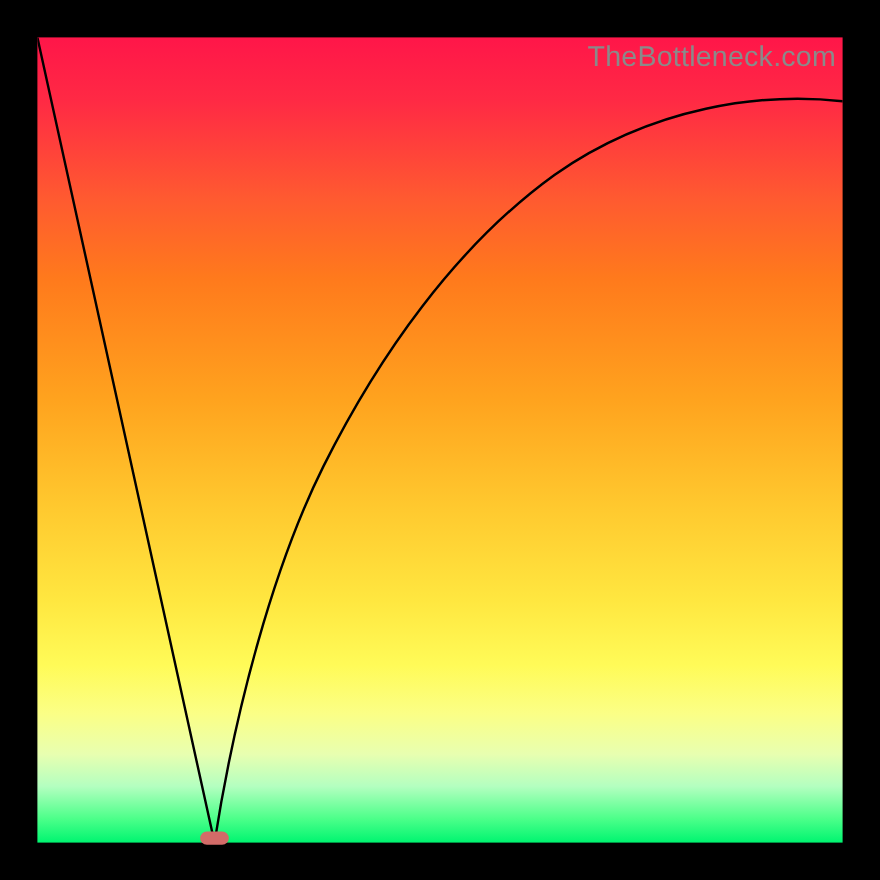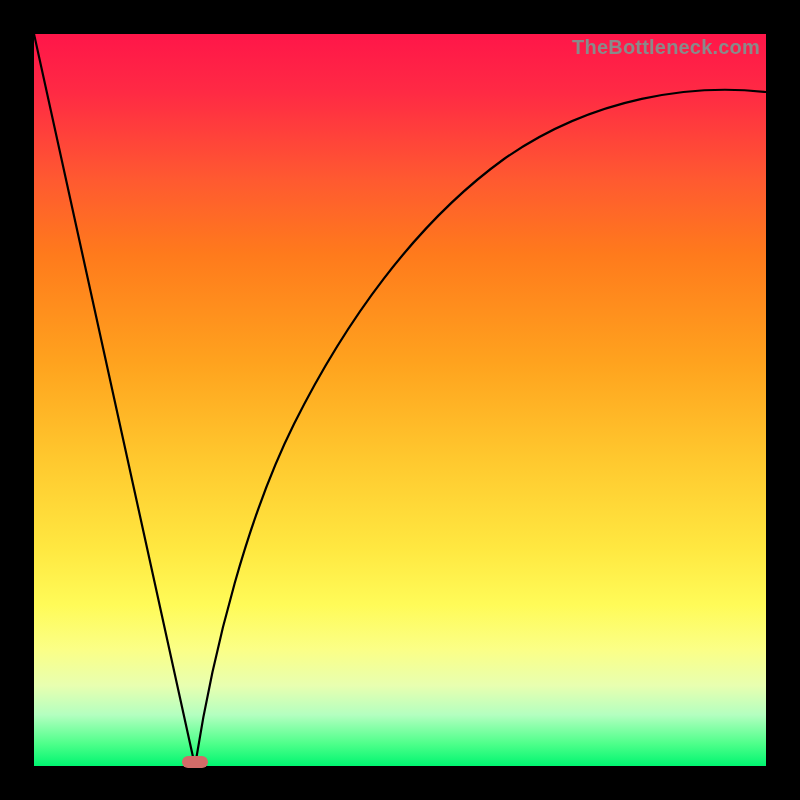--- a/index.html
+++ b/index.html
@@ -34,22 +34,22 @@
       #e8ffb0 89%,
       #b4ffc0 93%,
       #4dff8a 97%,
       #00f570 100%);
   }
   .watermark {
     position: absolute;
     top: 2px;
     right: 6px;
     font-family: Arial, Helvetica, sans-serif;
-    font-size: 20px;
-    font-weight: 700;
+    font-size: 26px;
+    font-weight: 400;
     color: #8a8a8a;
     letter-spacing: 0.2px;
     pointer-events: none;
   }
   svg.curve {
     position: absolute;
     left: 0;
     top: 0;
     width: 732px;
     height: 732px;

